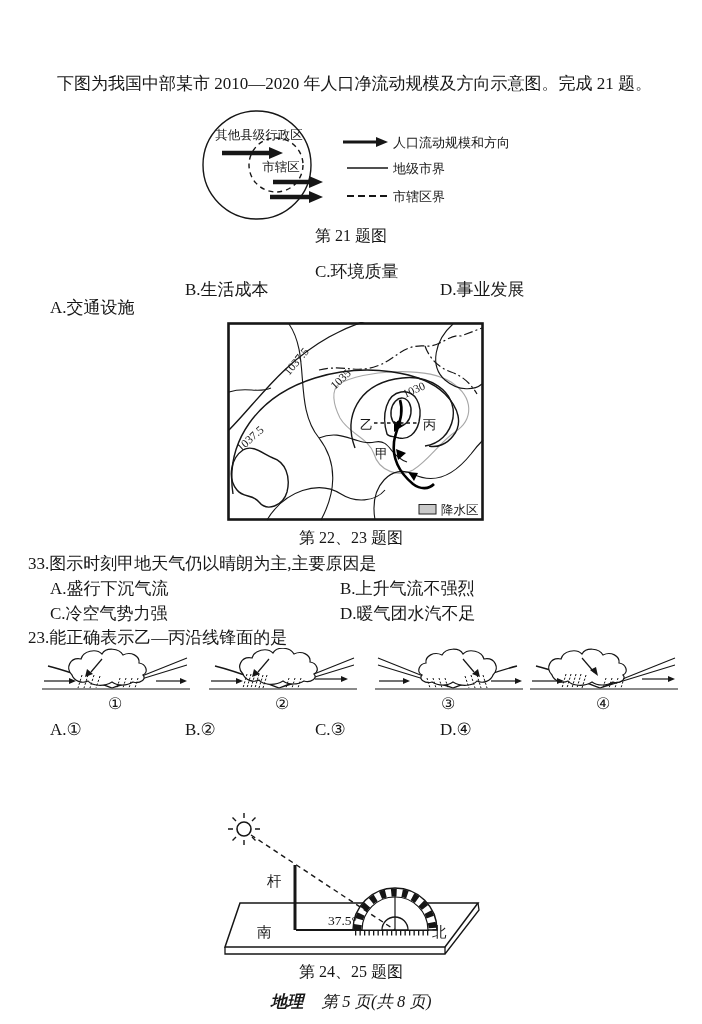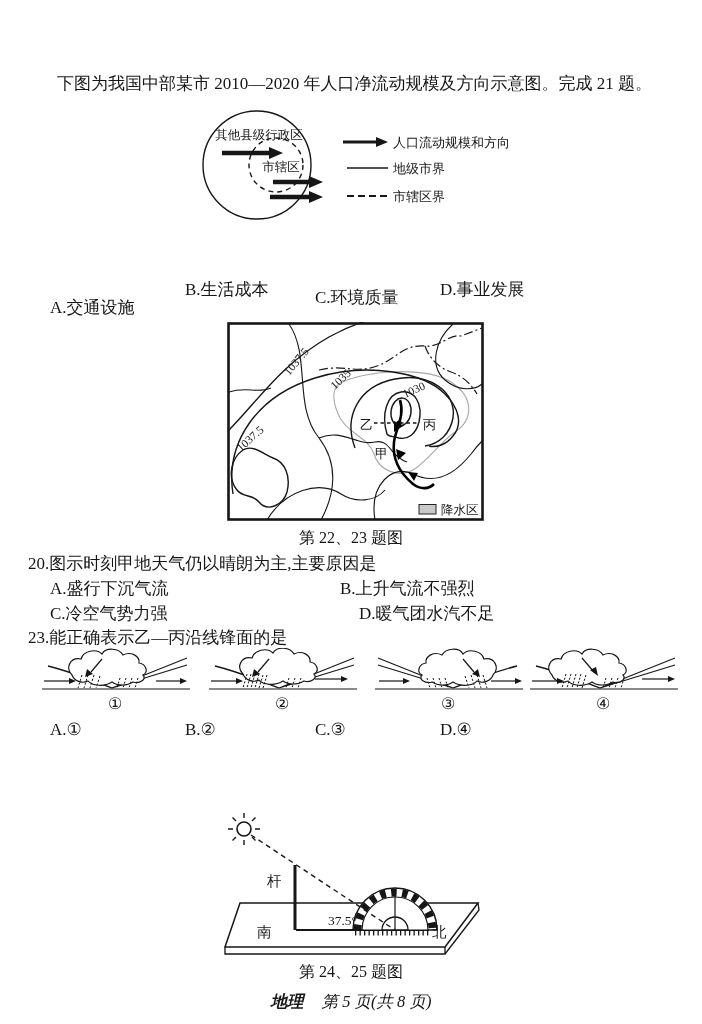--- a/index.html
+++ b/index.html
@@ -45,24 +45,25 @@
       <line x1="148" y1="37" x2="183" y2="37" stroke="#161616" stroke-width="3.2"></line>
       <polygon points="181,32 193,37 181,42" fill="#161616"></polygon>
       <text x="198" y="42" font-size="13" class="lbl">人口流动规模和方向</text>
       <line x1="152" y1="63" x2="193" y2="63" stroke="#161616" stroke-width="1.6"></line>
       <text x="198" y="68" font-size="13" class="lbl">地级市界</text>
       <line x1="152" y1="91" x2="195" y2="91" stroke="#161616" stroke-width="1.8" stroke-dasharray="7,4"></line>
       <text x="198" y="96" font-size="13" class="lbl">市辖区界</text>
     </g>
   </svg>
 
+  <div class="cap" style="top:226px">第 21 题图</div>
 
   <div class="opt" style="left:50px;top:296px">A.交通设施</div>
   <div class="opt" style="left:185px;top:278px">B.生活成本</div>
-  <div class="opt" style="left:315px;top:286px">C.环境质量</div>
+  <div class="opt" style="left:315px;top:260px">C.环境质量</div>
   <div class="opt" style="left:440px;top:278px">D.事业发展</div>
 
 
   <svg class="fig" style="left:227px;top:322px" width="257" height="199" viewBox="0 0 257 199">
     <rect x="1.5" y="1.5" width="254" height="196" fill="#fff" stroke="#161616" stroke-width="2.6"></rect>
     <g>
       <path d="M112,62 C136,48 198,44 224,60 C248,76 246,98 228,110 C212,121 202,138 186,148 C172,156 152,149 147,132 C142,116 122,112 113,96 C106,82 104,68 112,62 Z" fill="none" stroke="#a8a8a8" stroke-width="1.1"></path>
     </g>
     <g>
       <path class="ln mid" d="M2,108 C30,80 54,42 102,15 C120,5 132,1 142,-2"></path>
@@ -100,25 +101,25 @@
       <text font-size="11.5" class="lbl" transform="translate(14,130) rotate(-42)">1037.5</text>
     </g>
     <g>
       <rect x="192" y="182.5" width="17" height="9.5" fill="#c9c9c9" stroke="#222" stroke-width="1"></rect>
       <text x="214" y="192" font-size="12.5" class="lbl">降水区</text>
     </g>
   </svg>
 
   <div class="cap" style="top:528px">第 22、23 题图</div>
 
-  <div class="t" style="left:28px;top:552px">20.图示时刻甲地天气仍以晴朗为主,主要原因是</div>
+  <div class="t" style="left:28px;top:552px">33.图示时刻甲地天气仍以晴朗为主,主要原因是</div>
   <div class="opt" style="left:50px;top:577px">A.盛行下沉气流</div>
   <div class="opt" style="left:340px;top:577px">B.上升气流不强烈</div>
   <div class="opt" style="left:50px;top:602px">C.冷空气势力强</div>
-  <div class="opt" style="left:359px;top:602px">D.暖气团水汽不足</div>
+  <div class="opt" style="left:340px;top:602px">D.暖气团水汽不足</div>
 
   <div class="t" style="left:28px;top:626px">23.能正确表示乙—丙沿线锋面的是</div>
 
   <svg class="fig" style="left:40px;top:648px" width="152" height="48" viewBox="0 0 152 48">
     <path class="ln" stroke-width="1.2" d="M2,41 L150,41"></path>
     <path class="ln" stroke-width="1.3" d="M8,18 C32,24 54,33 72,40"></path>
     <path class="ln" stroke-width="1.1" d="M72,40 L147,10 M72,40 L147,17"></path>
     <path d="M32,27 C25,20 30,9 41,11 C43,3 56,0 62,6 C66,-1 79,0 83,7 C91,3 100,8 99,15 C106,16 109,24 103,27 C107,31 100,36 93,34 C87,38 77,38 72,34 C64,39 52,38 48,33 C42,36 34,33 32,27 Z" fill="#fff" stroke="#161616" stroke-width="1.2"></path>
     <path class="ln" stroke-width="1" stroke-dasharray="2.2,1.8" d="M42,27 l-4,13 m10,-13 l-4,13 m10,-13 l-4,13 m10,-12 l-4,12"></path>
     <path class="ln" stroke-width="1" stroke-dasharray="2,1.8" d="M80,30 l-3,10 m9,-10 l-3,10 m9,-10 l-3,10 m9,-10 l-3,10"></path>

